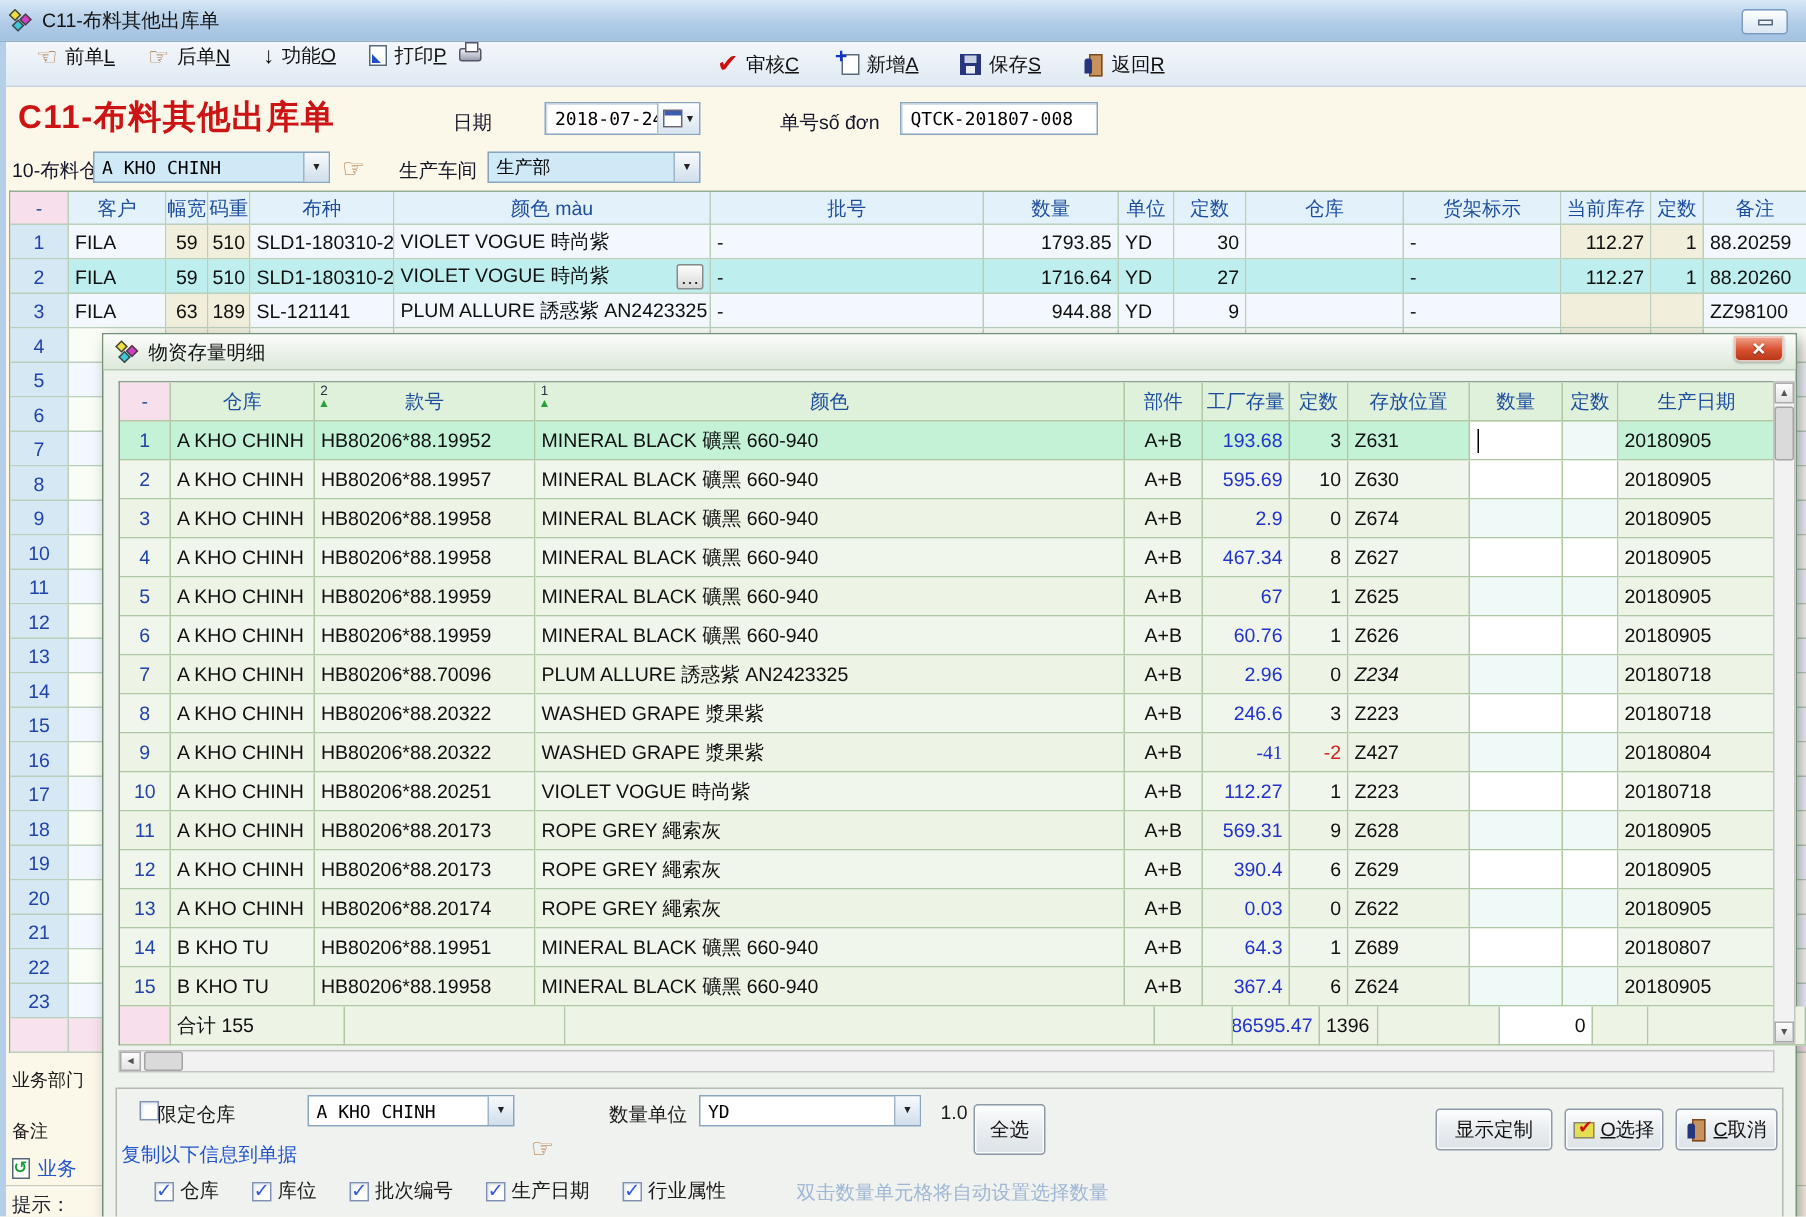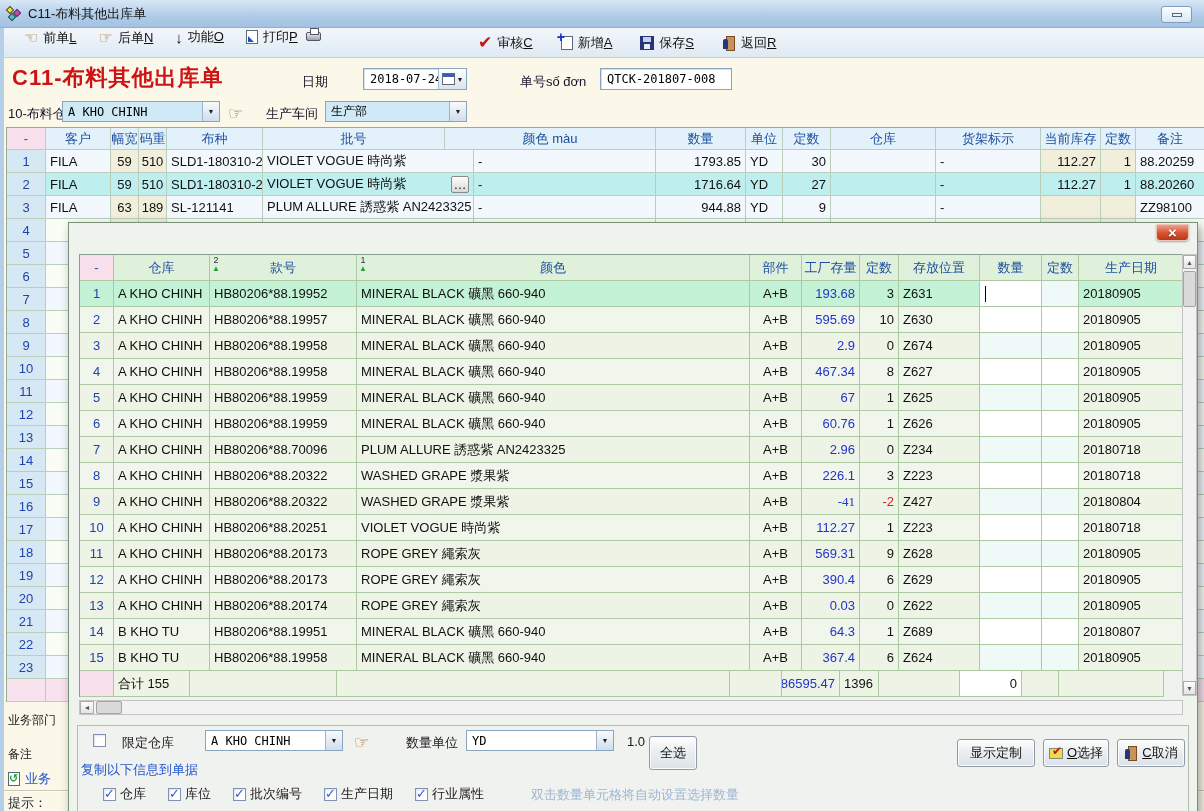--- a/index.html
+++ b/index.html
@@ -260,22 +260,22 @@
   </div>
 </div>
 
 <div class="maintable">
     <div class="trow mt-h">
       <div class="tcell hcell pink" style="width: 39px;">-</div>
       <div class="tcell hcell" style="width: 65px;">客户</div>
       <div class="tcell hcell" style="width: 28px;">幅宽</div>
       <div class="tcell hcell" style="width: 28px;">码重</div>
       <div class="tcell hcell" style="width: 96px;">布种</div>
+      <div class="tcell hcell" style="width: 211px;">颜色 màu</div>
       <div class="tcell hcell" style="width: 182px;">批号</div>
-      <div class="tcell hcell" style="width: 211px;">颜色 màu</div>
       <div class="tcell hcell" style="width: 90px;">数量</div>
       <div class="tcell hcell" style="width: 37px;">单位</div>
       <div class="tcell hcell" style="width: 48px;">定数</div>
       <div class="tcell hcell" style="width: 105px;">仓库</div>
       <div class="tcell hcell" style="width: 105px;">货架标示</div>
       <div class="tcell hcell" style="width: 60px;">当前库存</div>
       <div class="tcell hcell" style="width: 35px;">定数</div>
       <div class="tcell hcell" style="width: 69px;">备注</div>
     </div>
     <div class="mrow trow">
@@ -784,20 +784,28 @@
 <div class="b-label" style="left:8px;top:712px;">业务部门</div>
 <div class="b-label" style="left:8px;top:746px;">备注</div>
 <div class="b-link" style="left:8px;top:770px;">
   <span class="ic refresh-doc-icon"></span>
   <span>业务</span>
 </div>
 <div class="statline"></div>
 <div class="statusbar">提示：</div>
 
 <div class="modal">
+  <div class="modal-titlebar">
+    <span class="app-icon">
+        <span class="d1"></span>
+        <span class="d2"></span>
+        <span class="d3"></span>
+      </span>
+    <span class="title">物资存量明细</span>
+  </div>
   <div class="modal-close">
     <span class="ic close-icon"></span>
   </div>
 
   <div class="modaltable">
       <div class="trow md-h">
         <div class="tcell hcell pink" style="width: 34px;">-</div>
         <div class="tcell hcell" style="width: 96px;">仓库</div>
         <div class="tcell hcell" style="width: 147px;">款号<span class="sortind">
             <span class="sn">2</span>
@@ -896,32 +904,32 @@
         <div class="tcell " style="width: 105px;">20180905</div>
       </div>
       <div class="mdrow trow odd">
         <div class="tcell c-num" style="width: 34px;">7</div>
         <div class="tcell " style="width: 96px;">A KHO CHINH</div>
         <div class="tcell " style="width: 147px;">HB80206*88.70096</div>
         <div class="tcell " style="width: 393px;">PLUM ALLURE 誘惑紫 AN2423325</div>
         <div class="tcell c-center" style="width: 52px;">A+B</div>
         <div class="tcell c-right c-blue" style="width: 58px;">2.96</div>
         <div class="tcell c-right" style="width: 39px;">0</div>
-        <div class="tcell " style="width: 81px;">Z234</div>
+        <div class="tcell " style="width: 81px; font-style: italic;">Z234</div>
         <div class="tcell c-right c-edit qty" style="width: 62px;"></div>
         <div class="tcell c-right c-edit" style="width: 37px;"></div>
         <div class="tcell " style="width: 105px;">20180718</div>
       </div>
       <div class="mdrow trow even">
         <div class="tcell c-num" style="width: 34px;">8</div>
         <div class="tcell " style="width: 96px;">A KHO CHINH</div>
         <div class="tcell " style="width: 147px;">HB80206*88.20322</div>
         <div class="tcell " style="width: 393px;">WASHED GRAPE 漿果紫</div>
         <div class="tcell c-center" style="width: 52px;">A+B</div>
-        <div class="tcell c-right c-blue" style="width: 58px;">226.1</div>
+        <div class="tcell c-right c-blue" style="width: 58px;">246.6</div>
         <div class="tcell c-right" style="width: 39px;">3</div>
         <div class="tcell " style="width: 81px;">Z223</div>
         <div class="tcell c-right c-edit qty" style="width: 62px;"></div>
         <div class="tcell c-right c-edit" style="width: 37px;"></div>
         <div class="tcell " style="width: 105px;">20180718</div>
       </div>
       <div class="mdrow trow odd">
         <div class="tcell c-num" style="width: 34px;">9</div>
         <div class="tcell " style="width: 96px;">A KHO CHINH</div>
         <div class="tcell " style="width: 147px;">HB80206*88.20322</div>
@@ -1007,21 +1015,21 @@
         <div class="tcell c-center" style="width: 52px;">A+B</div>
         <div class="tcell c-right c-blue" style="width: 58px;">367.4</div>
         <div class="tcell c-right" style="width: 39px;">6</div>
         <div class="tcell " style="width: 81px;">Z624</div>
         <div class="tcell c-right c-edit qty" style="width: 62px;"></div>
         <div class="tcell c-right c-edit" style="width: 37px;"></div>
         <div class="tcell " style="width: 105px;">20180905</div>
       </div>
       <div class="mdfooter trow">
         <div class="tcell pink" style="width: 34px;"></div>
-        <div class="tcell" style="width: 76px;">合计 155</div>
+        <div class="tcell" style="width: 116px;">合计 155</div>
         <div class="tcell" style="width: 147px;"></div>
         <div class="tcell" style="width: 393px;"></div>
         <div class="tcell" style="width: 52px;"></div>
         <div class="tcell c-right c-blue" style="width: 58px;">86595.47</div>
         <div class="tcell" style="width: 39px;">1396</div>
         <div class="tcell" style="width: 81px;"></div>
         <div class="tcell c-right qty" style="width: 62px;">0</div>
         <div class="tcell" style="width: 37px;"></div>
         <div class="tcell" style="width: 105px;"></div>
       </div>
@@ -1039,21 +1047,21 @@
   <div class="hscroll">
     <span class="sb-btn sb-left">
         <span class="ic scroll-left-icon"></span>
       </span>
     <span class="thumb"></span>
   </div>
 
   
   <div class="groupbox"></div>
   <span class="cb abs" style="left:24px;top:511px;"></span>
-  <span class="plabel" style="left:53px;top:511px;">限定仓库</span>
+  <span class="plabel" style="left:36px;top:511px;">限定仓库</span>
   <div class="combo wcombo" style="left:136px;top:507px;width:138px;">
     <span class="cval mono">A KHO CHINH</span>
     <span class="carrow">
         <span class="ic dropdown-arrow-icon"></span>
       </span>
   </div>
   <span class="ic pointing-hand-icon abs" style="left:285px;top:509px;"></span>
   <span class="plabel" style="left:337px;top:511px;">数量单位</span>
   <div class="combo wcombo" style="left:397px;top:507px;width:148px;">
     <span class="cval mono">YD</span>

